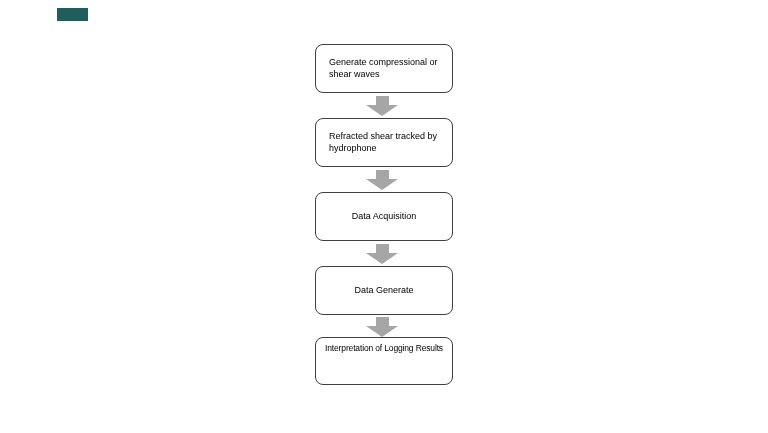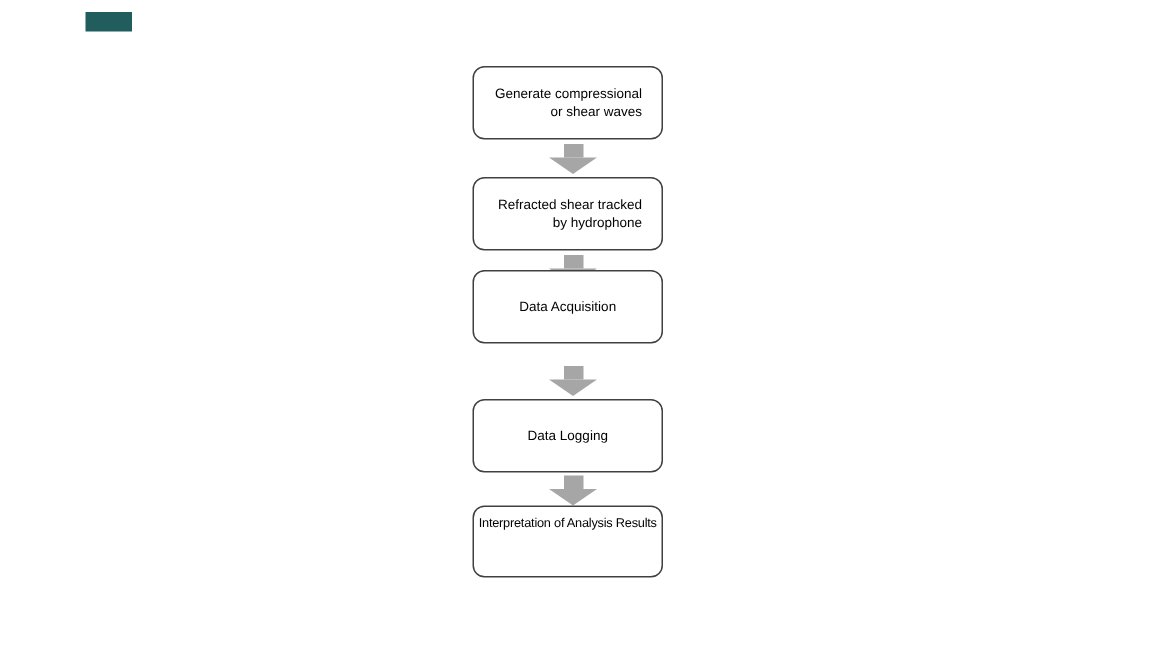--- a/index.html
+++ b/index.html
@@ -19,30 +19,30 @@
     position: absolute;
     left: 57px;
     top: 8px;
     width: 31px;
     height: 13px;
     background: #215d5d;
   }
   .box {
     position: absolute;
     left: 315px;
-    width: 127px;
+    width: 138px;
     height: 49px;
     box-sizing: border-box;
     background: #ffffff;
     border: 1.2px solid #404040;
     border-radius: 8px;
     display: flex;
     align-items: center;
     justify-content: center;
-    text-align: right;
+    text-align: left;
     padding: 0 13px;
     color: #000000;
     font-size: 9px;
     line-height: 11.5px;
   }
   .box.top-text {
     align-items: flex-start;
     padding: 5px 3px 0 3px;
     font-size: 8.5px;
     letter-spacing: -0.15px;
@@ -86,36 +86,36 @@
 
     <div class="box" style="top:118px">
       <span>Refracted shear tracked by hydrophone</span>
     </div>
 
     <div class="arrow" style="top:170px">
       <div class="shaft"></div>
       <div class="head"></div>
     </div>
 
-    <div class="box" style="top:180px">
+    <div class="box" style="top:192px">
       <span>Data Acquisition</span>
     </div>
 
     <div class="arrow" style="top:244px">
       <div class="shaft"></div>
       <div class="head"></div>
     </div>
 
     <div class="box" style="top:266px">
-      <span>Data Logging</span>
+      <span>Data Generate</span>
     </div>
 
     <div class="arrow" style="top:317px">
       <div class="shaft"></div>
       <div class="head"></div>
     </div>
 
     <div class="box top-text" style="top:337px; height:48px;">
-      <span>Interpretation of Analysis Results</span>
+      <span>Interpretation of Logging Results</span>
     </div>
 
   </div>
 </div>
 
 </body></html>

